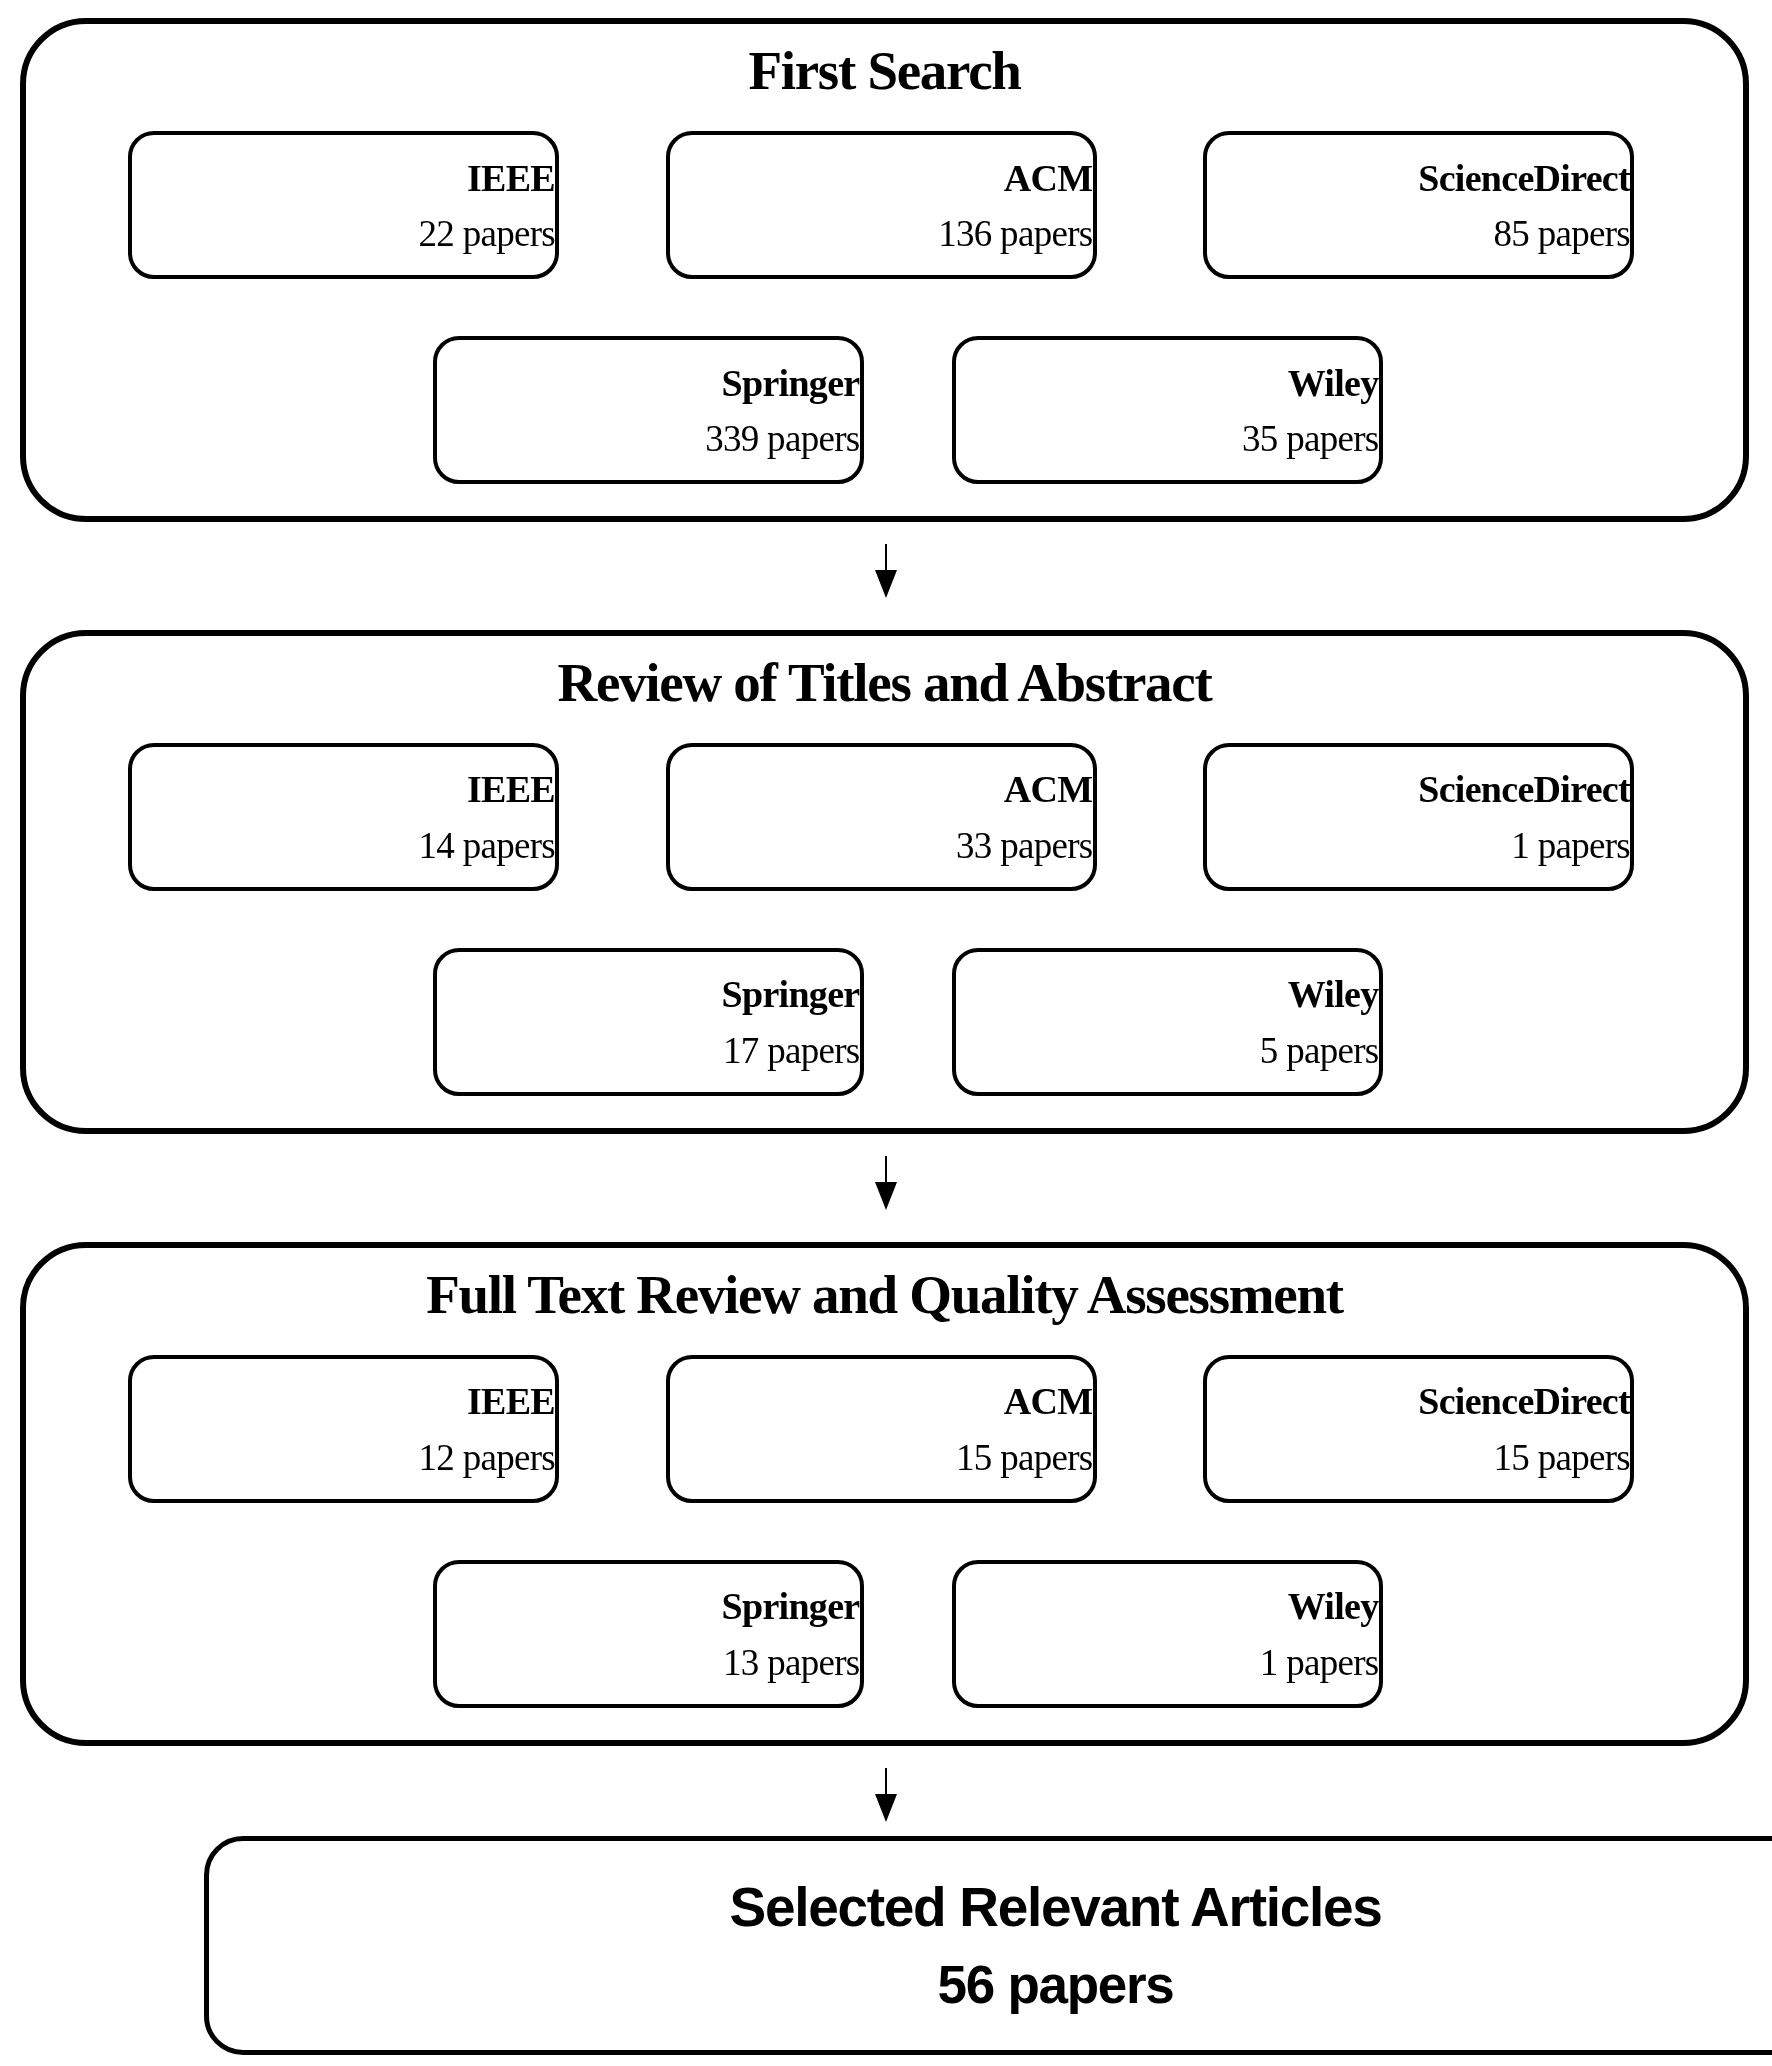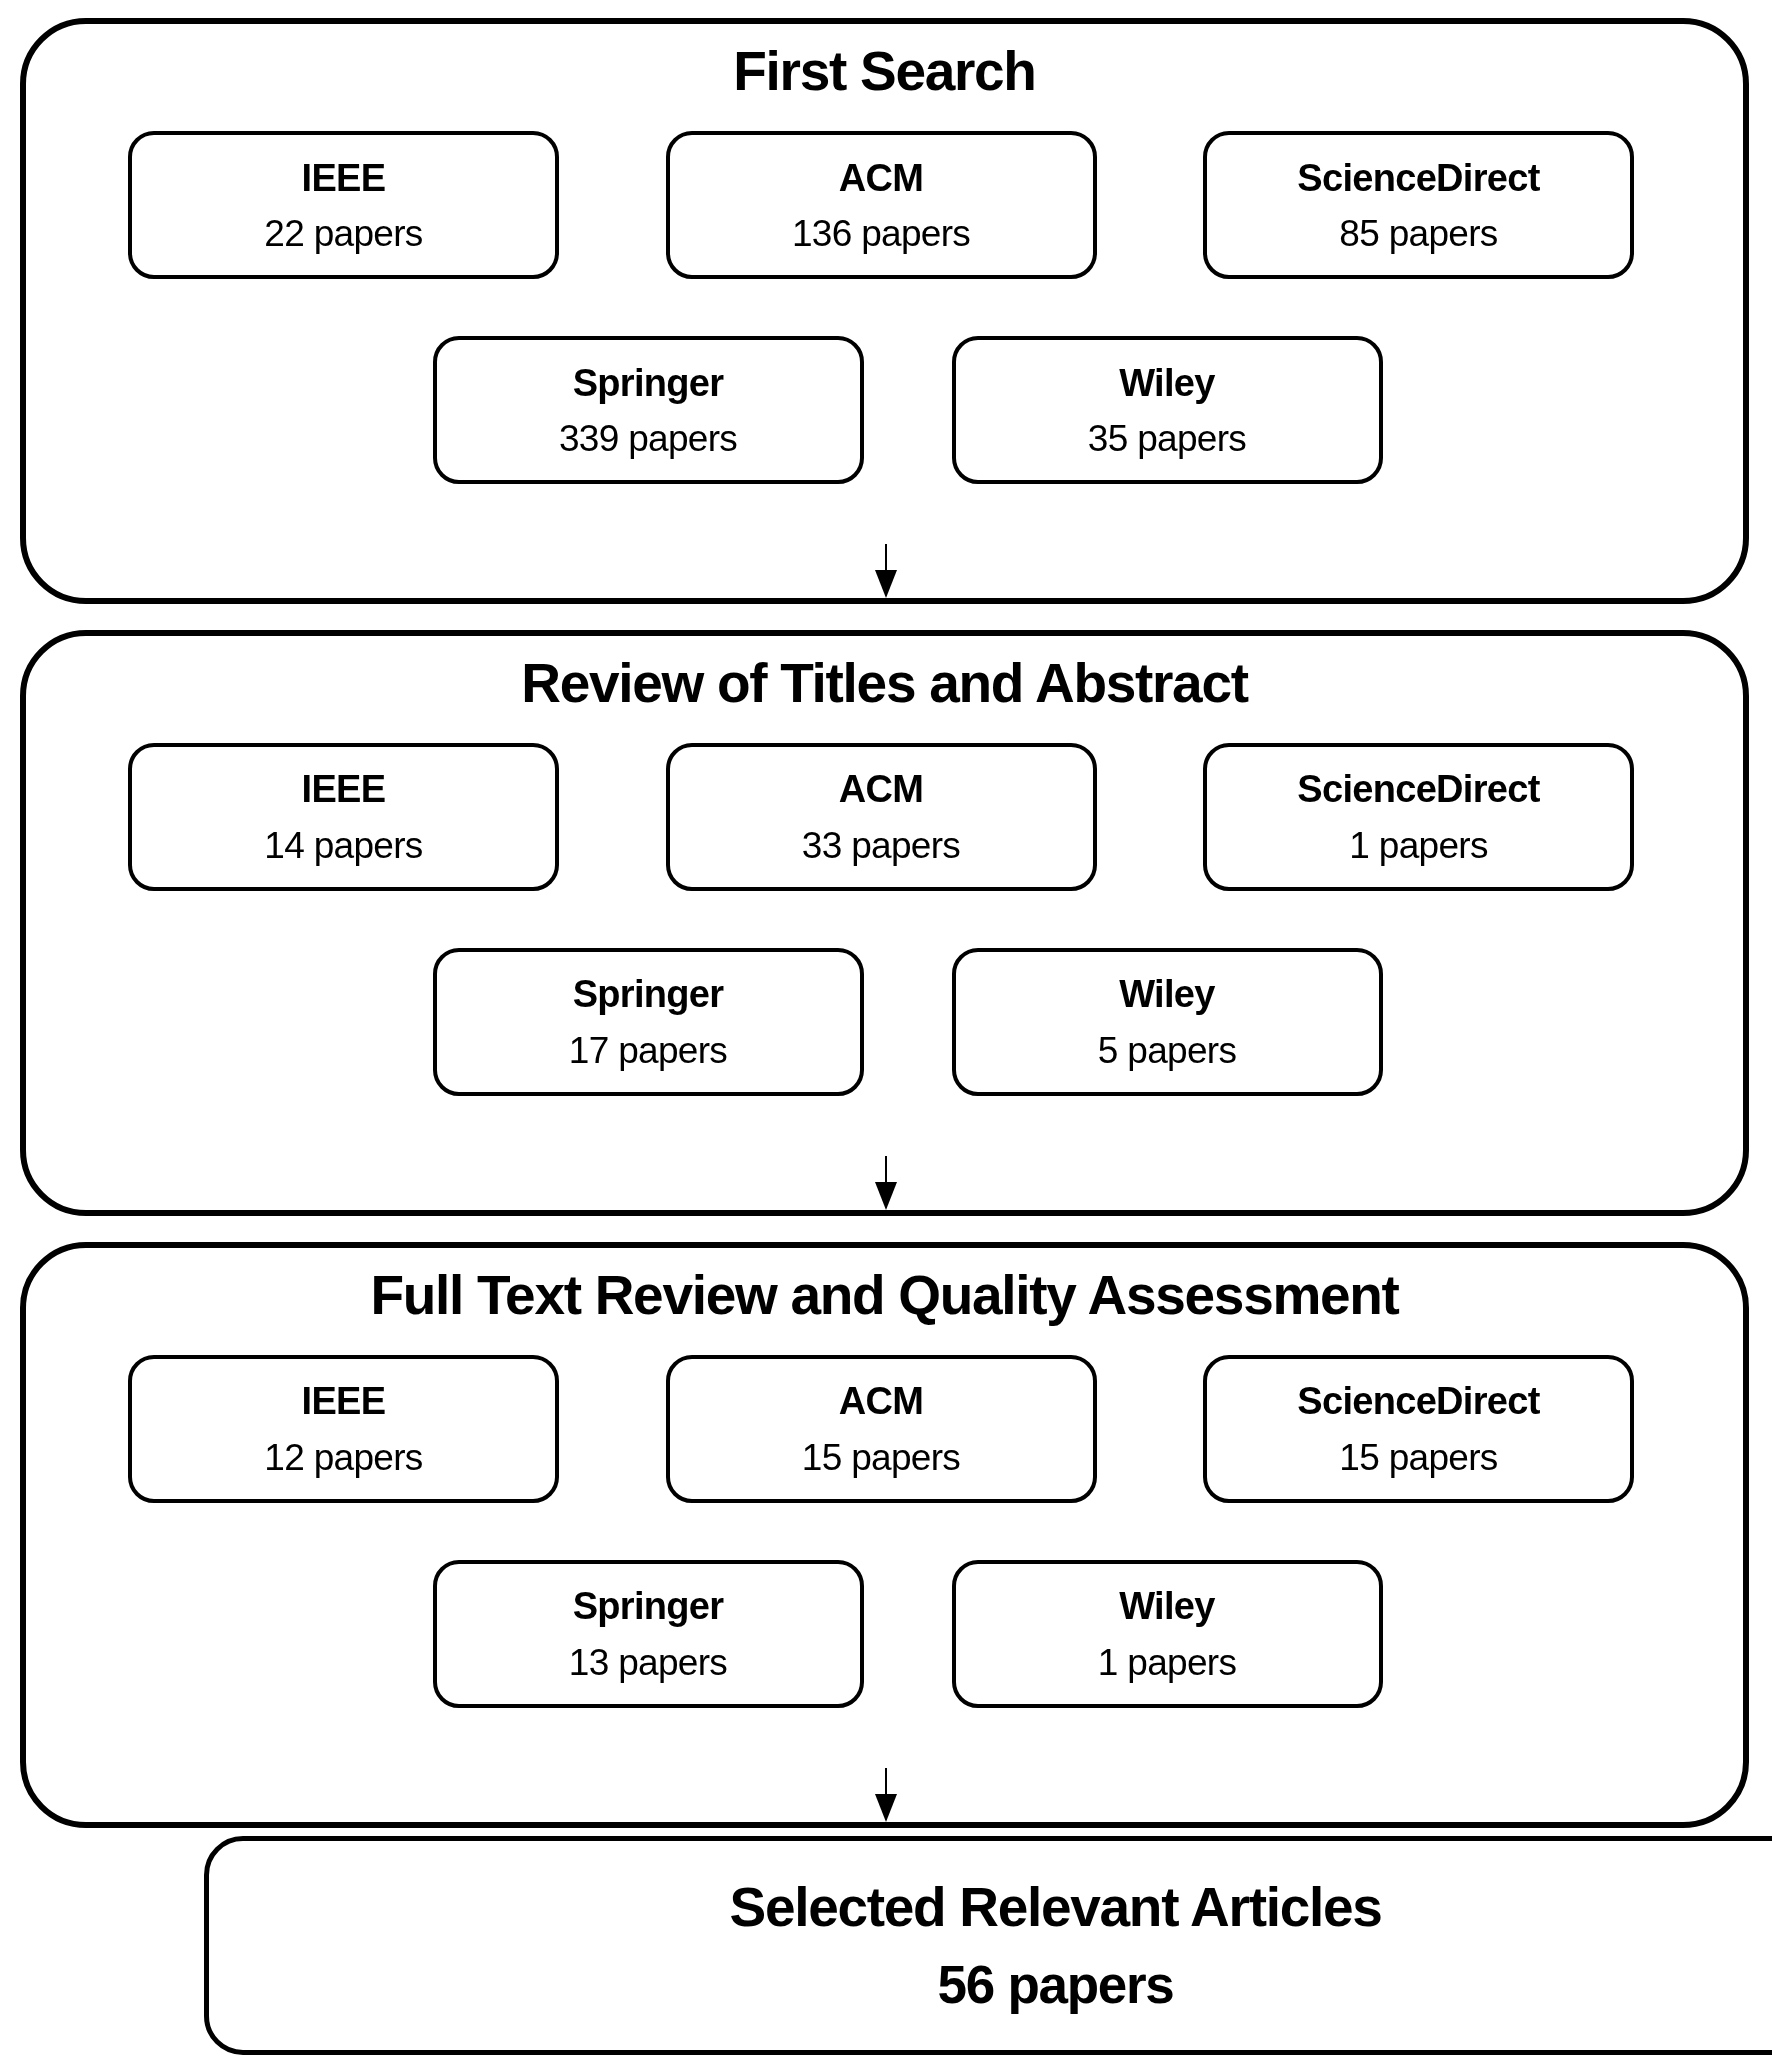--- a/index.html
+++ b/index.html
@@ -13,25 +13,26 @@
     height: 2066px;
     background: #ffffff;
     font-family: "Liberation Sans", sans-serif;
     color: #000000;
   }
   
   .stage {
     position: absolute;
     left: 20px;
     width: 1729px;
-    height: 586px;
+    height: 504px;
     border: 6px solid #000000;
     border-radius: 66px;
     box-sizing: border-box;
     background: #ffffff;
+    font-family: Liberation Serif, serif;
   }
   .stage-title {
     position: absolute;
     top: 14.5px;
     left: 0;
     right: 0;
     text-align: center;
     font-size: 55px;
     font-weight: bold;
     letter-spacing: -1.3px;
@@ -56,21 +57,21 @@
   
   .src-box {
     width: 431px;
     height: 148px;
     border: 4.6px solid #000000;
     border-radius: 26px;
     box-sizing: border-box;
     background: #ffffff;
     display: flex;
     flex-direction: column;
-    align-items: center;
+    align-items: flex-end;
     justify-content: center;
     gap: 18.4px;
   }
   .src-name {
     font-size: 38px;
     font-weight: bold;
     letter-spacing: -0.7px;
     line-height: 1;
   }
   .src-count {

